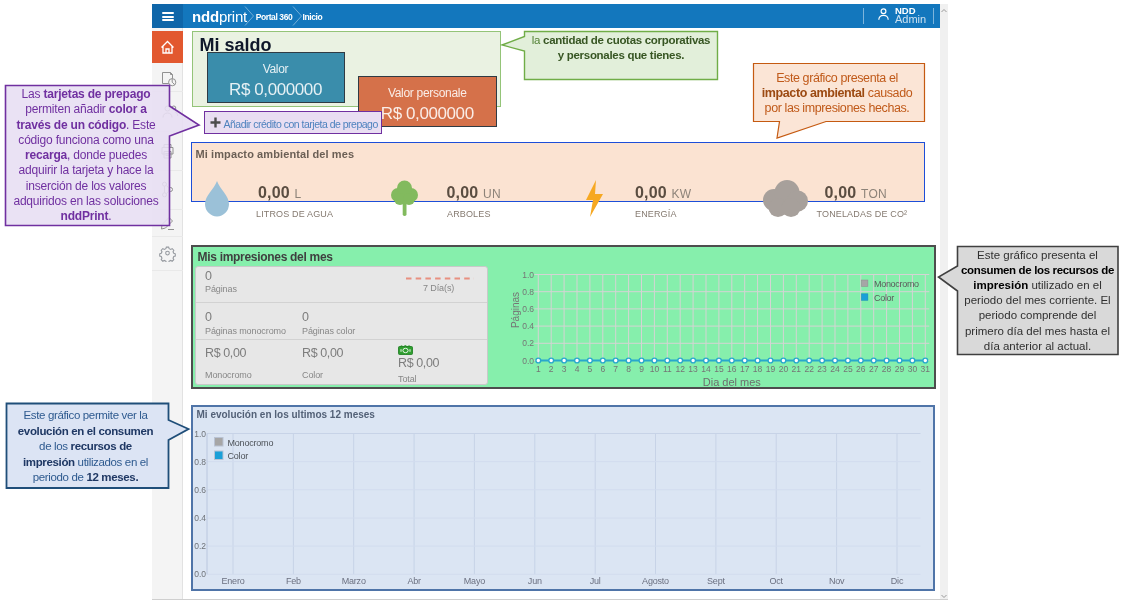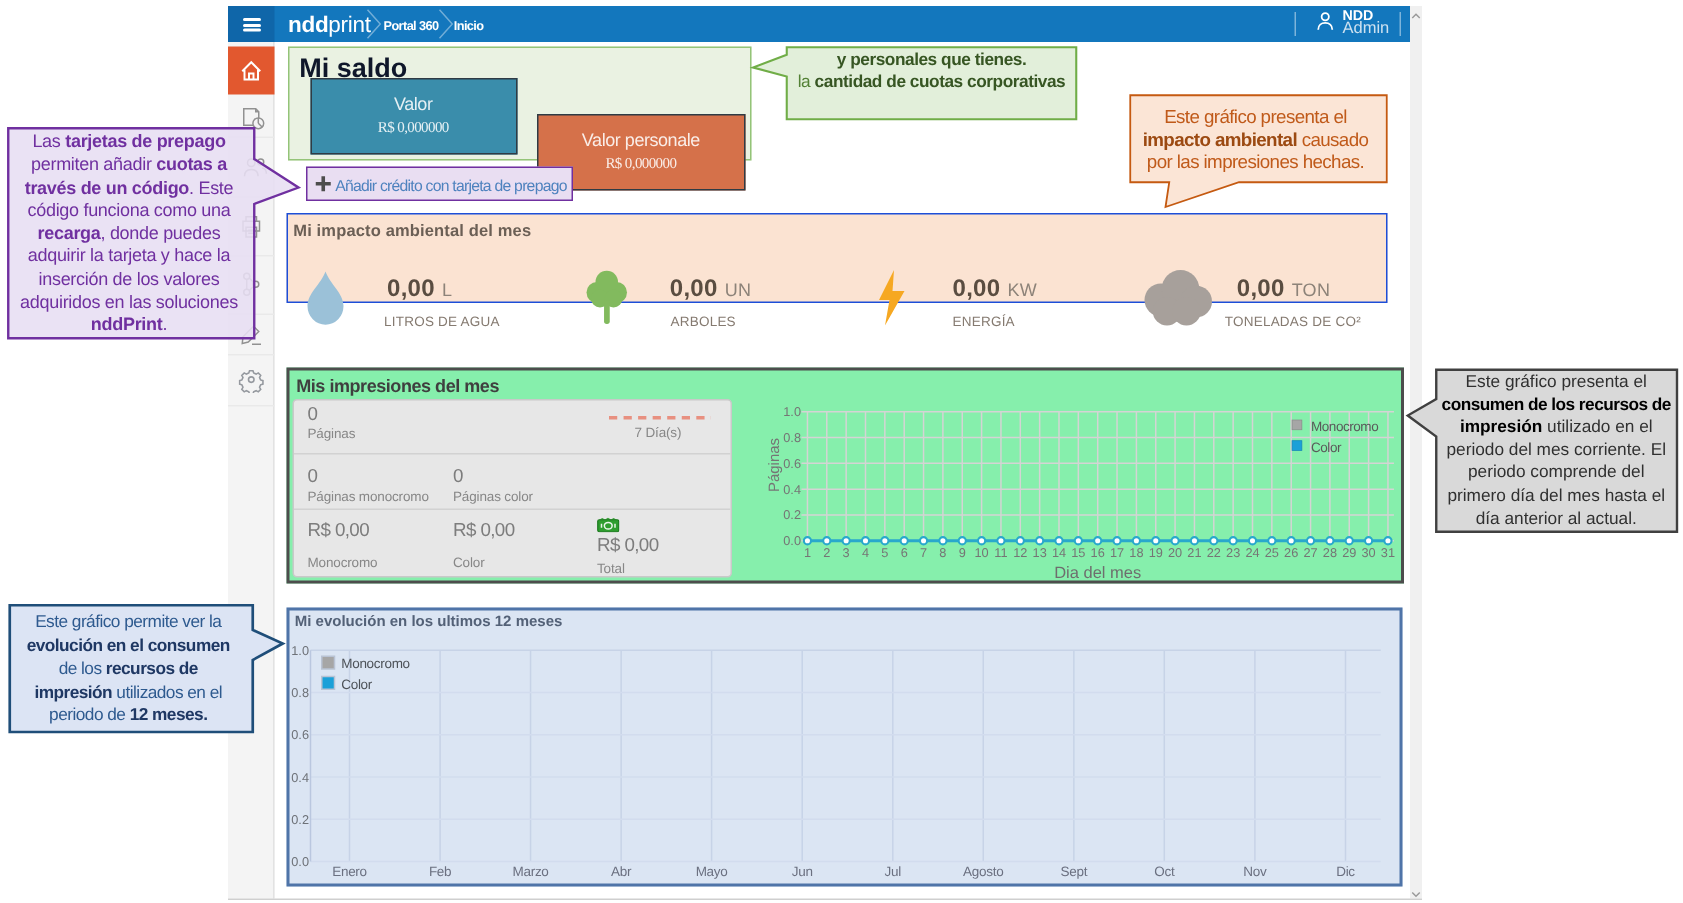--- a/index.html
+++ b/index.html
@@ -23,21 +23,21 @@
   #appbottom { position:absolute; left:0; top:595px; width:796px; height:1px; background:#cfcfcf; }
 
   #saldo { position:absolute; left:39.5px; top:26.5px; width:309px; height:76px;
     background:#eaf2e2; border:1px solid #94c478; }
   #saldo .title { position:absolute; left:7px; top:3.5px; font-size:18px; font-weight:bold; color:#0f172a; }
   .card { position:absolute; top:20px; height:51.5px; border:1.5px solid #2f3b44;
     color:rgba(255,255,255,0.87); text-align:center; }
   #card1 { left:14px; width:138px; background:#3a8dab; }
   #card2 { left:165px; width:139.5px; background:#d5714a;margin-top:24px; }
   .card .l1 { margin-top:9.5px; font-size:12px; letter-spacing:-0.3px; }
-  .card .l2 { margin-top:4px; font-size:10px; letter-spacing:-0.4px;font-family:Liberation Serif, serif; }
+  .card .l2 { margin-top:4px; font-size:17px; letter-spacing:-0.4px; }
 
   #addbtn { position:absolute; left:52px; top:107px; width:178px; height:23px;
     background:#e9def2; border:1.5px solid #7030a0; white-space:nowrap; }
   
   #addbtn .txt { position:absolute; left:18.5px; top:6px; font-size:10.5px; letter-spacing:-0.5px; color:#4e82be; }
 
   #impacto { position:absolute; left:38.5px; top:137.5px; width:734px; height:60px;
     background:#fbe3d2; border:1px solid #1d4ed8; }
   #impacto .title { position:absolute; left:4px; top:5px; font-size:11px; letter-spacing:0.1px; font-weight:bold; color:#6b5f55; }
   .imp-num { position:absolute; top:41.5px; font-size:16px; font-weight:bold; letter-spacing:0.2px; color:#5a4d41; white-space:nowrap; }
@@ -406,37 +406,37 @@
           <path d="M1.5 3 L4 5.5 L6.5 3" fill="none" stroke="#9a9a9a" stroke-width="1"></path>
         </svg>
     </div>
     <div id="appbottom"></div>
   </div>
 
   <svg class="abs" style="left:496px;top:29px" width="226" height="54" viewBox="0 0 226 54">
     <path d="M28.5 2.5 L221.5 2.5 L221.5 50.5 L28.5 50.5 L28.5 22 L6 16 L28.5 7.5 Z" fill="#e2efda" stroke="#70ad47" stroke-width="1.4"></path>
   </svg>
   <div class="callout-text" style="left:530px;top:32.5px;width:182px;font-size:11.5px;letter-spacing:-0.3px;color:#538135;line-height:15.9px">
+    <div>la <b style="color:#375623">cantidad de cuotas corporativas</b></div>
     <div><b style="color:#375623">y personales que tienes.</b></div>
-    <div>la <b style="color:#375623">cantidad de cuotas corporativas</b></div>
   </div>
   <svg class="abs" style="left:751px;top:61px" width="176" height="80" viewBox="0 0 176 80">
     <path d="M2.5 2.5 L173.5 2.5 L173.5 60.5 L75 60.5 L26 77 L28.5 60.5 L2.5 60.5 Z" fill="#fbe5d6" stroke="#c55a11" stroke-width="1.2"></path>
   </svg>
   <div class="callout-text" style="left:756px;top:71px;width:162px;font-size:12.5px;letter-spacing:-0.4px;color:#c05a1a;line-height:15.2px">
     <div>Este gráfico presenta el</div>
     <div><b style="color:#9c4a12">impacto ambiental</b> causado</div>
     <div>por las impresiones hechas.</div>
   </div>
   <svg class="abs" style="left:3px;top:83px" width="202" height="146" viewBox="0 0 202 146">
     <path d="M2.5 2.5 L166.5 2.5 L166.5 23 L196 42 L166.5 53 L166.5 142.5 L2.5 142.5 Z" fill="rgba(231,222,243,0.88)" stroke="#7030a0" stroke-width="1.6"></path>
   </svg>
   <div class="callout-text" style="left:10px;top:87px;width:152px;font-size:12px;letter-spacing:-0.2px;color:#7030a0;line-height:15.3px">
     <div>Las <b>tarjetas de prepago</b></div>
-    <div>permiten añadir <b>cuotas a</b></div>
+    <div>permiten añadir <b>color a</b></div>
     <div><b>través de un código</b>. Este</div>
     <div>código funciona como una</div>
     <div><b>recarga</b>, donde puedes</div>
     <div>adquirir la tarjeta y hace la</div>
     <div>inserción de los valores</div>
     <div>adquiridos en las soluciones</div>
     <div><b>nddPrint</b>.</div>
   </div>
   <svg class="abs" style="left:4px;top:401px" width="188" height="90" viewBox="0 0 188 90">
     <path d="M2.5 2.5 L164.5 2.5 L164.5 19 L184.5 28 L164.5 39 L164.5 87 L2.5 87 Z" fill="rgba(218,227,243,0.95)" stroke="#1f4e79" stroke-width="1.8"></path>

